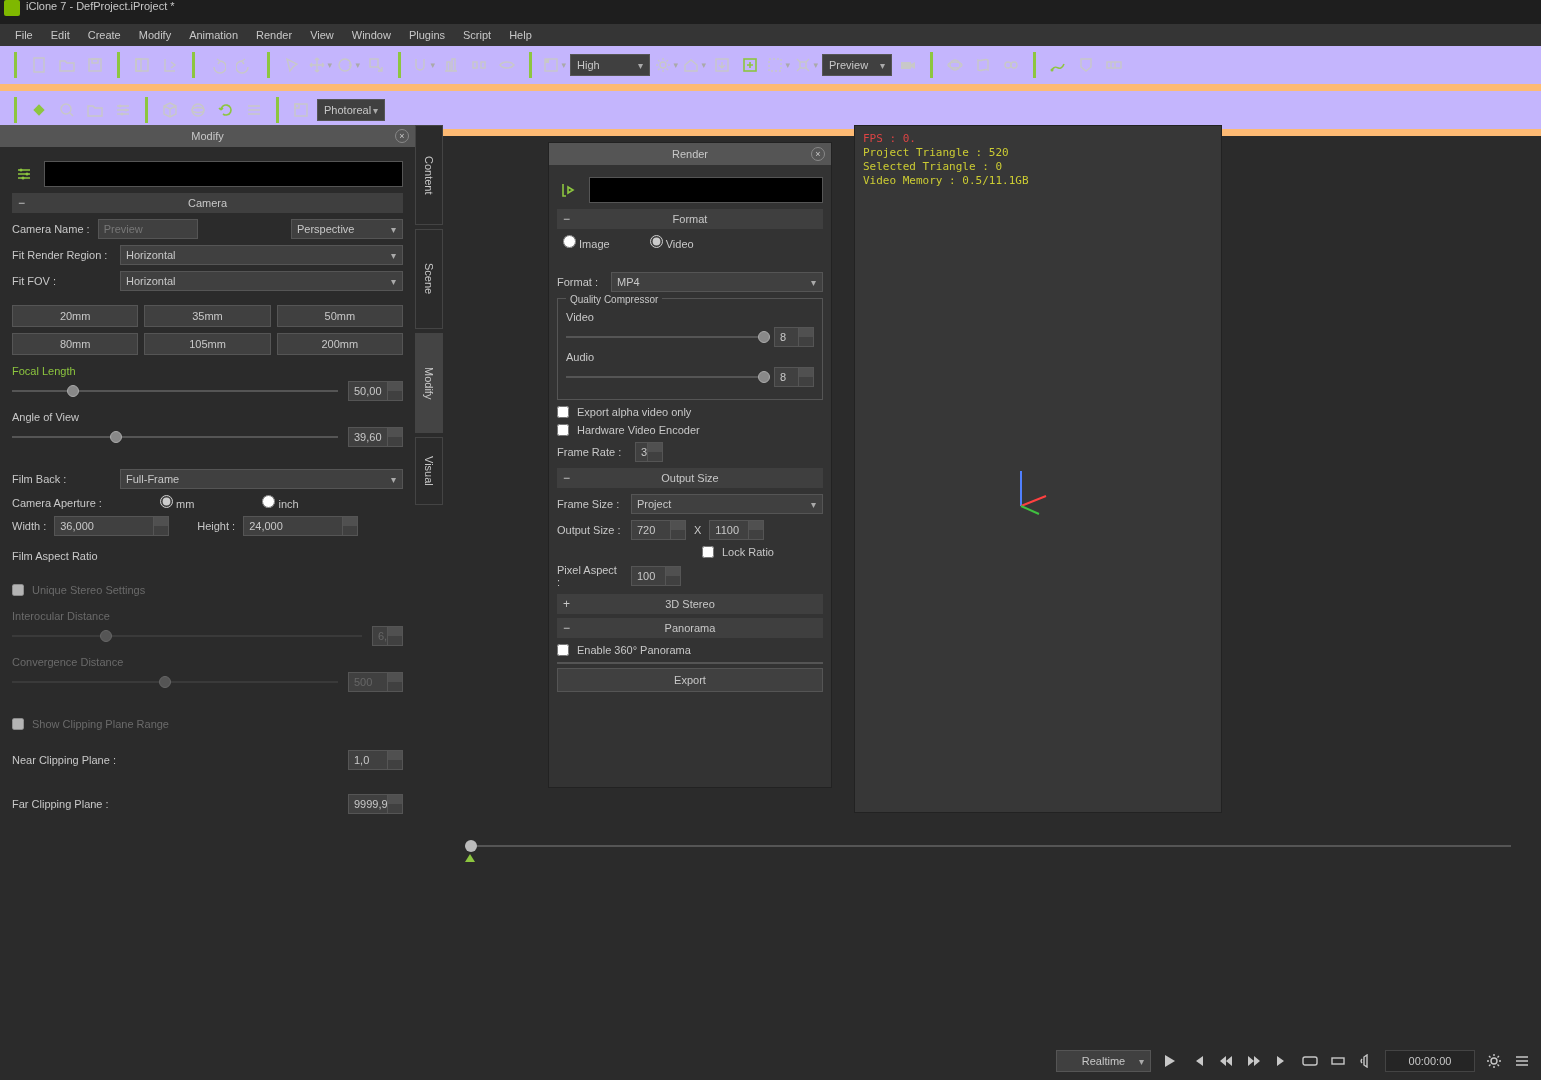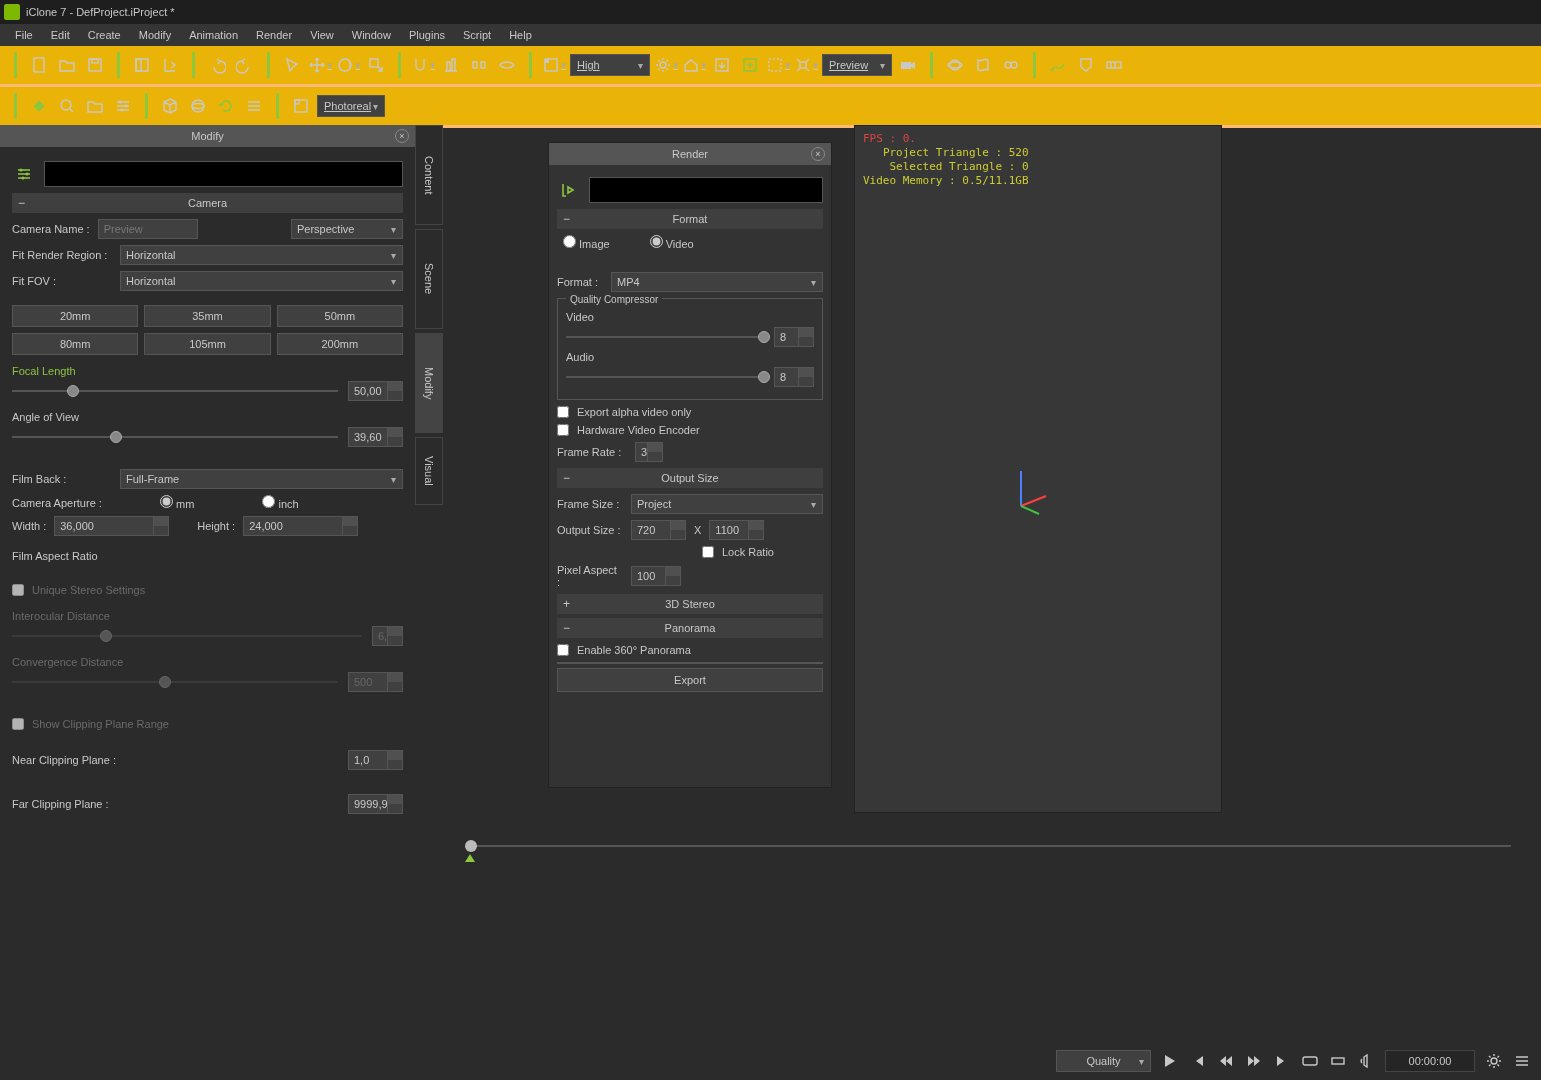--- a/index.html
+++ b/index.html
@@ -1,21 +1,21 @@
 <!DOCTYPE html>
 <html><head>
 <meta charset="utf-8">
 <style>
 * { box-sizing: border-box; margin: 0; padding: 0; }
 body { background: #2b2b2b; color: #c8c8c8; font-family: Arial, sans-serif; font-size: 11px; width: 1541px; height: 1080px; overflow: hidden; position: relative; }
-.titlebar { height: 24px; background: #1e1e1e; display: flex; align-items: center; padding-left: 4px; font-size: 11px; color: #c8c8c8; }
+.titlebar { height: 24px; background: #1e1e1e; display: flex; align-items: flex-start; padding-left: 4px; font-size: 11px; color: #c8c8c8; }
 .titlebar .logo { width: 16px; height: 16px; background: #7fb800; margin-right: 6px; border-radius: 2px; }
 .menubar { height: 22px; background: #353535; display: flex; align-items: center; padding: 0 6px; font-size: 11px; }
 .menubar span { padding: 0 9px; cursor: pointer; }
-.toolbar-row { background: #eab308; display: flex; align-items: center; padding: 6px 8px; gap: 4px; border-bottom: 3px solid #fdba74; text-decoration: underline; }
+.toolbar-row { background: #c4b5fd; display: flex; align-items: center; padding: 6px 8px; gap: 4px; border-bottom: 7px solid #fdba74; }
 .vbar { width: 3px; height: 26px; background: #8dc63f; margin: 0 6px; }
 .tool-btn { width: 24px; height: 24px; display: flex; align-items: center; justify-content: center; cursor: pointer; }
 .dropdown { height: 22px; background: #404040; border: 1px solid #555; display: flex; align-items: center; padding: 0 6px; position: relative; font-size: 11px; cursor: pointer; }
 .dropdown::after { content: "▾"; position: absolute; right: 6px; color: #aaa; font-size: 10px;}
 .chevdown::after { content: "▾"; margin-left: 2px; color: #aaa; font-size: 9px;}
 
 .workspace { position: absolute; top: 125px; bottom: 0; left: 0; right: 0; }
 
 
 .modify-panel { position: absolute; left: 0; top: 0; width: 415px; height: 797px; background: #2b2b2b; }
@@ -56,21 +56,21 @@
 
 .render-panel{ position:absolute; left:548px; top:17px; width:284px; height:646px; background:#333; border:1px solid #222;}
 .render-body{ position:absolute; top:22px; bottom:0; left:0; right:0; padding:6px 8px; overflow-y:auto;}
 .render-body::-webkit-scrollbar{width:8px;} .render-body::-webkit-scrollbar-thumb{background:#555;border-radius:2px;}
 .fieldset{ border:1px solid #555; padding:8px; margin:6px 0;}
 .fieldset-title{ position:relative; top:-14px; background:#333; display:inline-block; padding:0 4px; font-size:10px; color:#c8c8c8;}
 
 
 .viewport{ position:absolute; left:854px; top:0; width:368px; height:688px; background:#373737; border:1px solid #222;}
 .stats{ position:absolute; top:6px; left:8px; font-family:monospace; font-size:11px; line-height:14px;}
-.stats .red{color:#d44;} .stats .yel{color:#cccc33;text-align:right;}
+.stats .red{color:#d44;} .stats .yel{color:#cccc33;}
 .gizmo{ position:absolute; right:170px; top:340px; width:50px; height:50px;}
 
 
 .timeline{ position:absolute; left:415px; right:0; bottom:0; height:250px; background:#2b2b2b;}
 .timeline-track{ position:absolute; top:15px; left:50px; right:30px; height:2px; background:#555;}
 .timeline-thumb{ position:absolute; top:-5px; left:0; width:12px; height:12px; background:#bbb; border-radius:50%;}
 .timeline-marker{ position:absolute; top:9px; left:0; width:0; height:0; border-left:5px solid transparent; border-right:5px solid transparent; border-bottom:8px solid #8dc63f;}
 .transport{ position:absolute; bottom:8px; right:10px; display:flex; align-items:center; gap:10px;}
 .transport .tbtn{ width:18px; height:18px; display:flex; align-items:center; justify-content:center; cursor:pointer; color:#ccc;}
 .timecode{ width:90px; height:22px; background:#252525; border:1px solid #444; display:flex; align-items:center; justify-content:center; font-size:11px;}
@@ -642,21 +642,21 @@
     </svg>
   </div>
 
   <div class="timeline">
     <div class="timeline-track">
       <div class="timeline-thumb"></div>
       <div class="timeline-marker"></div>
     </div>
     <div class="transport">
       <div class="dropdown" style="width:95px;justify-content:center">
-          <span>Quality</span>
+          <span>Realtime</span>
         </div>
       <div class="tbtn">
           <svg width="14" height="14">
             <path d="M2 1l10 6-10 6z" class="icon-fill"></path>
           </svg>
         </div>
       <div class="tbtn">
           <svg width="14" height="14">
             <path d="M3 2v10M12 2l-7 5 7 5z" class="icon-fill"></path>
           </svg>

